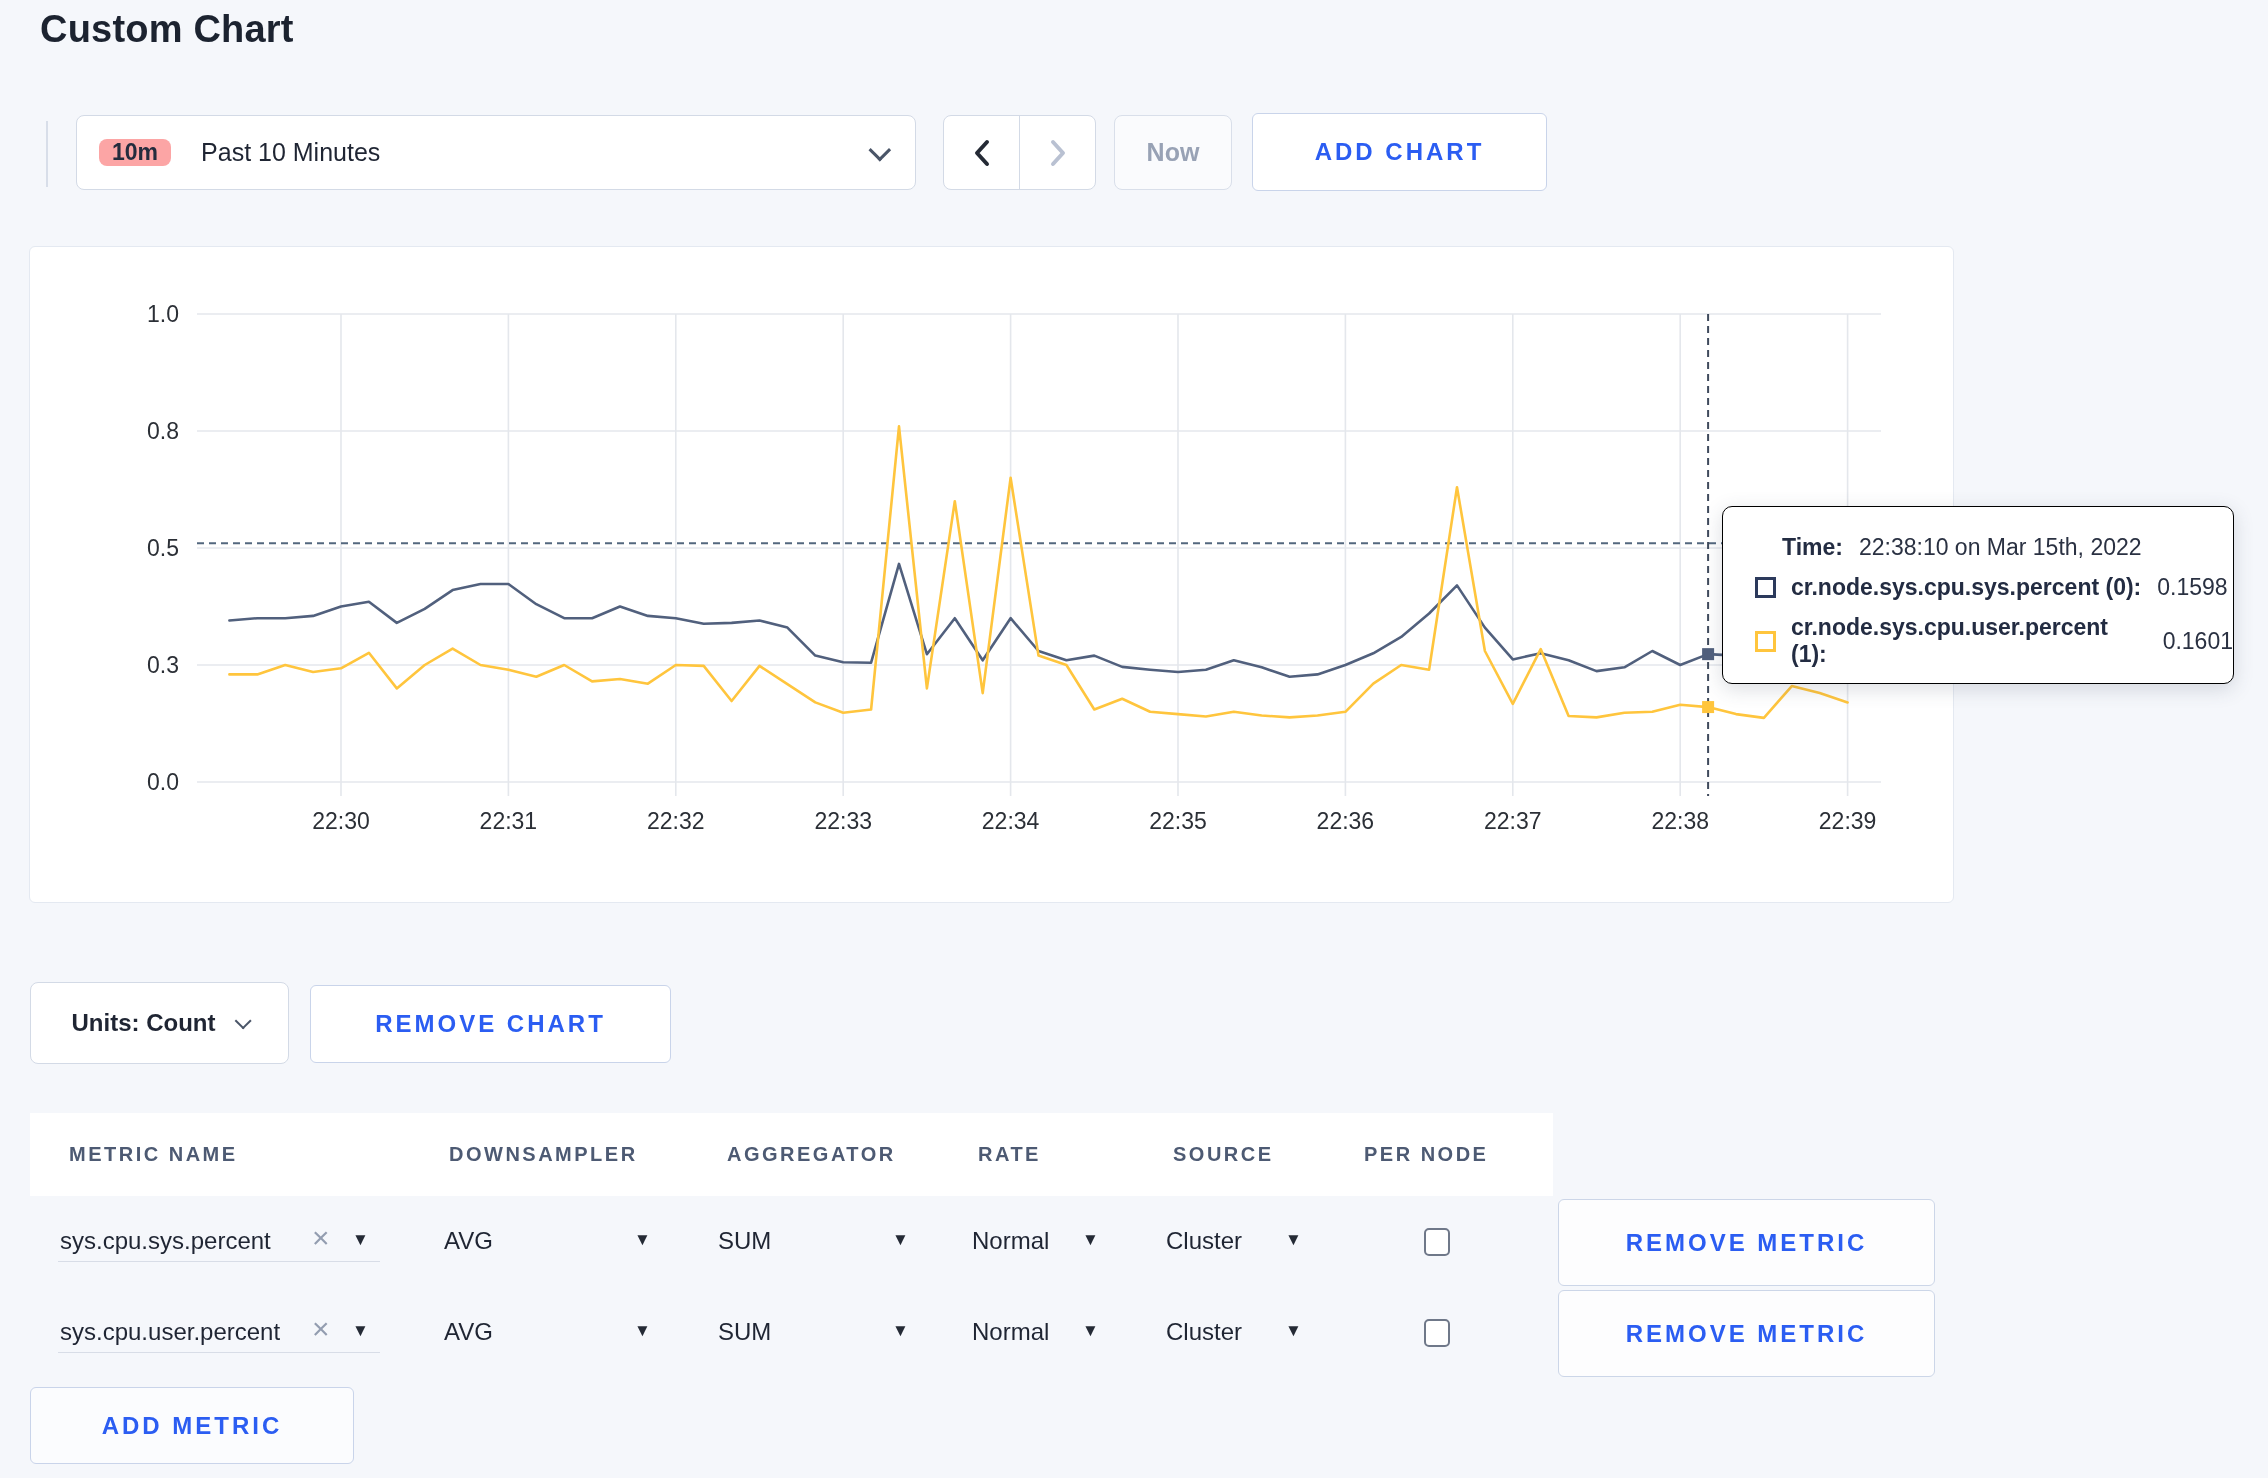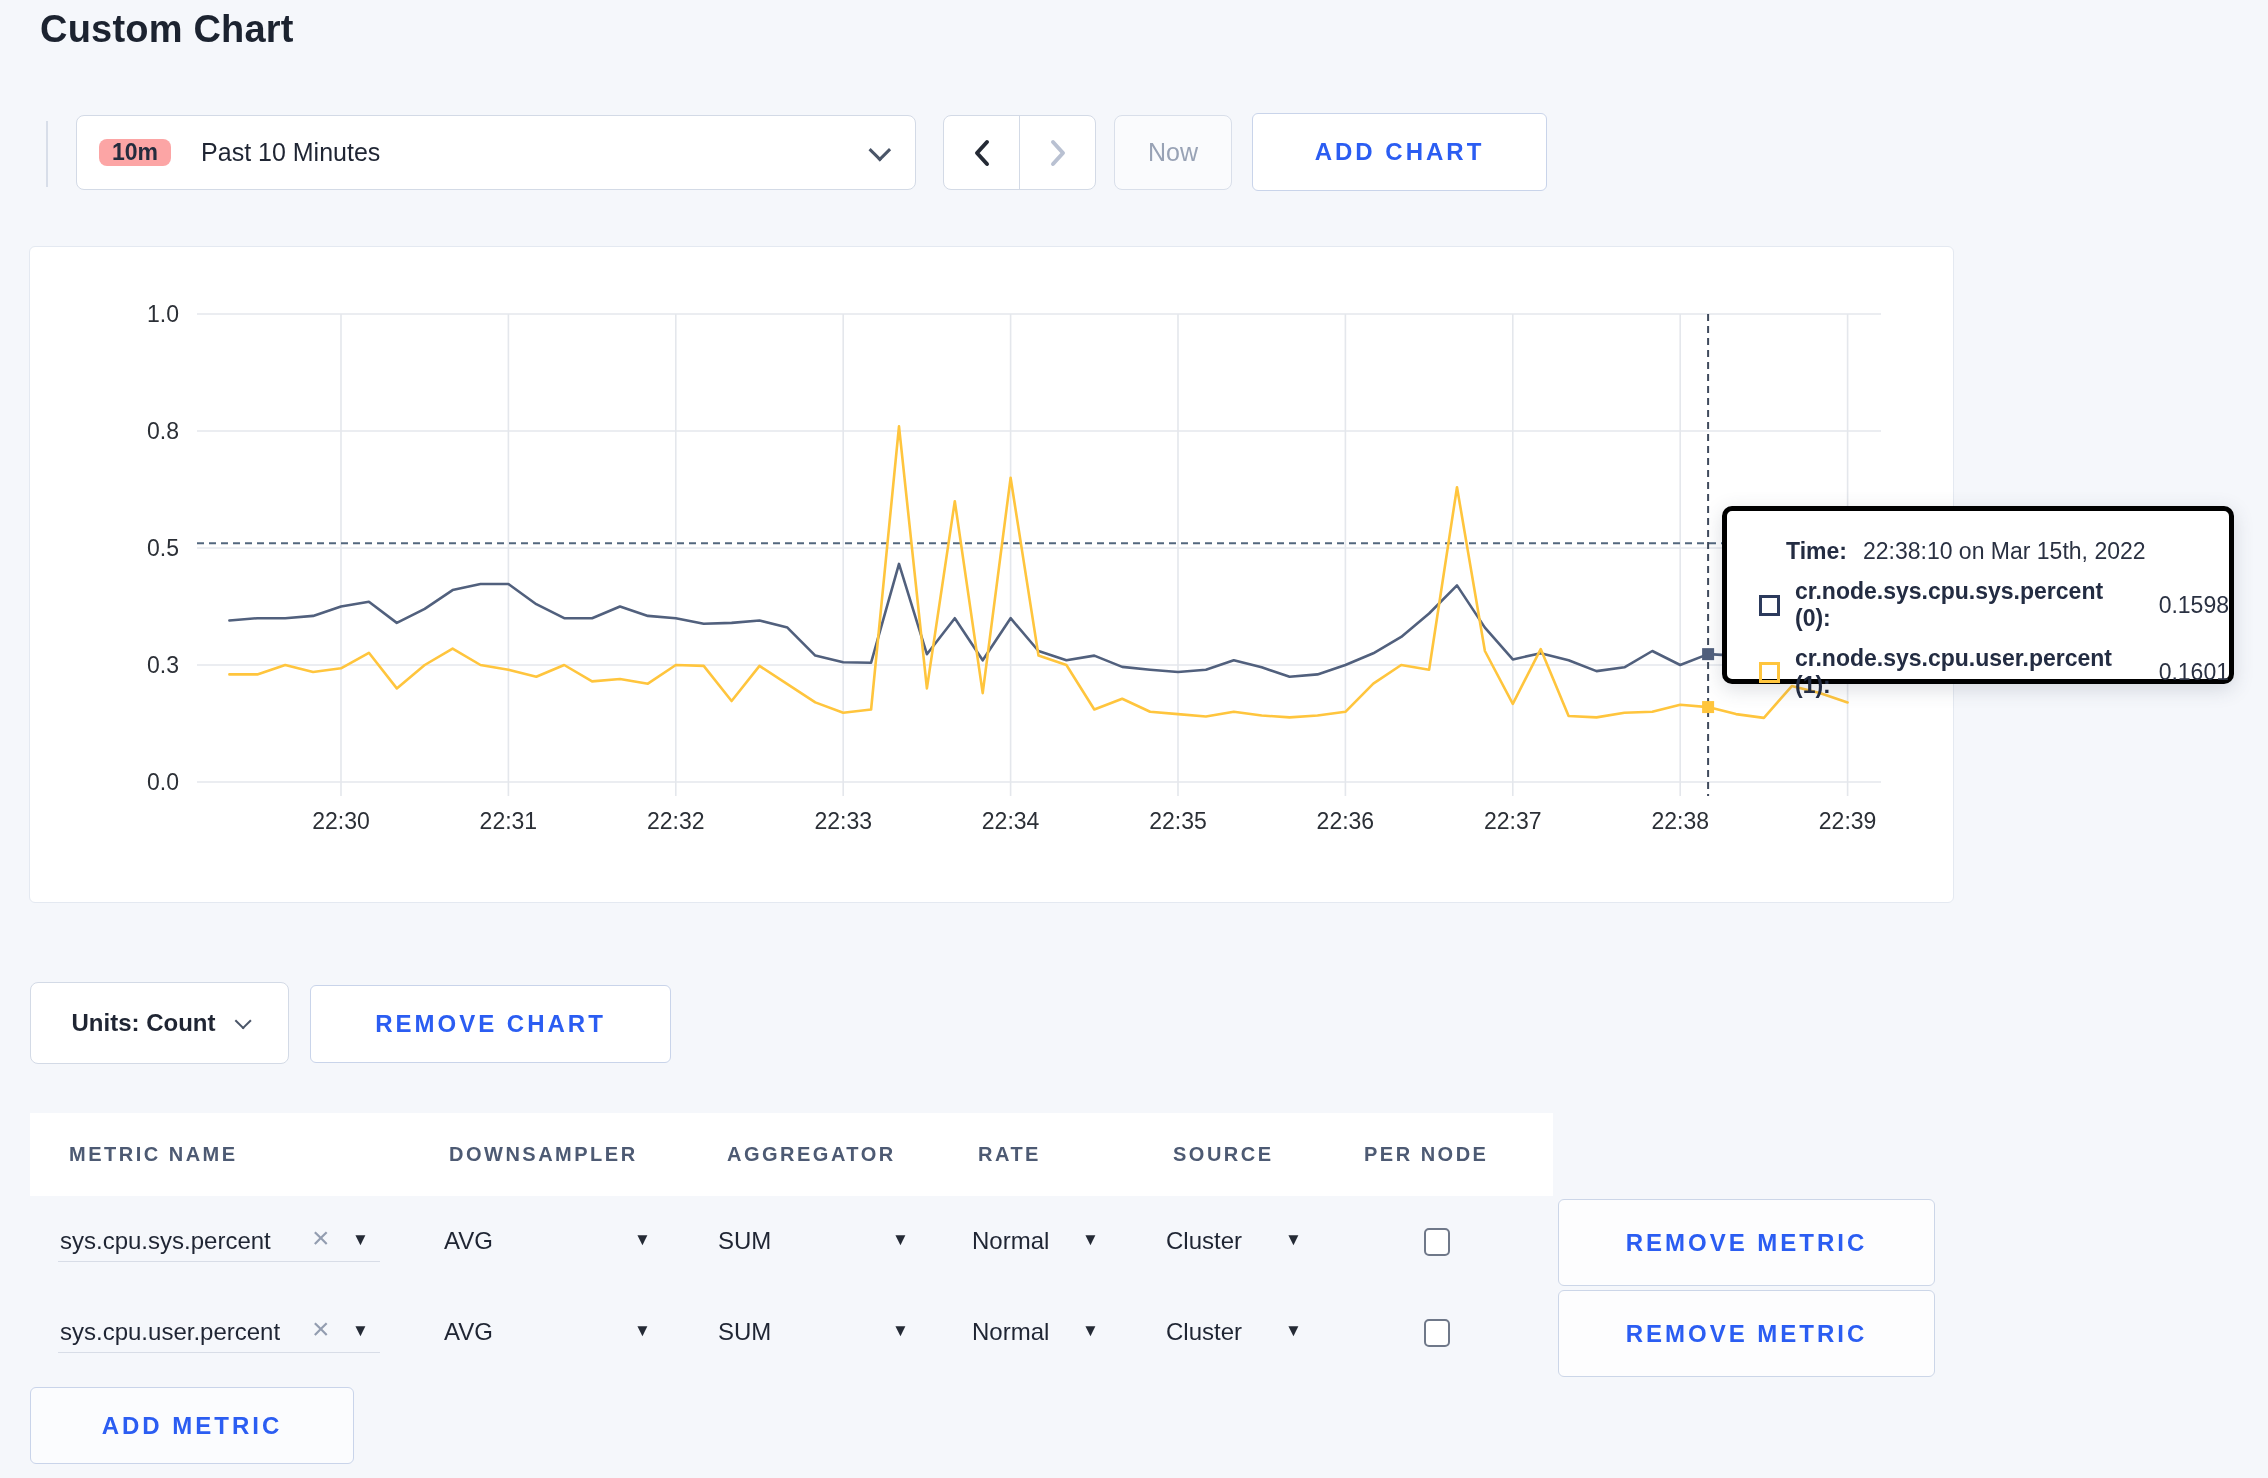--- a/index.html
+++ b/index.html
@@ -21,33 +21,33 @@
   .range-badge { margin-left:22px; background:#fca5a5; border-radius:8px; padding:0 13px; font-size:23px; font-weight:700; color:#242c3d; }
   .range-label { margin-left:30px; font-size:25px; font-weight:500; color:#1f2533; }
   .chev-down { margin-left:auto; margin-right:30px; width:16px; height:16px; border-right:3px solid #4a5568; border-bottom:3px solid #4a5568; transform:rotate(45deg) translateY(-4px); }
   .chev-down.small { width:12px; height:12px; border-width:2.5px; margin:0; transform:rotate(45deg) translateY(-3px); }
 
   .arrow-group { position:absolute; left:943px; top:115px; width:153px; height:75px; background:#fff; border:1px solid #d3dae6; border-radius:8px; display:flex; }
   .arrow-btn { flex:1; display:flex; align-items:center; justify-content:center; cursor:pointer; }
   .arrow-btn + .arrow-btn { border-left:1px solid #d3dae6; }
 
   .now-btn { position:absolute; left:1114px; top:115px; width:118px; height:75px; background:#fafbfd; border:1px solid #d9dfea; border-radius:8px;
-    display:flex; align-items:center; justify-content:center; font-size:25px; font-weight:400; color:#98a2b5; }
+    display:flex; align-items:center; justify-content:center; font-size:25px; font-weight:700; color:#98a2b5; }
 
   .btn-blue { background:#fff; border:1px solid #c9d4ea; border-radius:6px; color:#2b5df2; font-weight:600; letter-spacing:3px;
     display:flex; align-items:center; justify-content:center; cursor:pointer; }
   .add-chart-btn { position:absolute; left:1252px; top:113px; width:295px; height:78px; font-size:24px; }
 
   
   .chart-card { position:absolute; left:29px; top:246px; width:1925px; height:657px; background:#fff; border:1px solid #e4e9f1; border-radius:6px; }
   .chart-card svg { position:absolute; left:0; top:0; }
   .axis-label { font-family:"Liberation Sans", sans-serif; font-size:23px; fill:#2b2f36; }
 
   
-  .chart-tooltip { position:absolute; left:1722px; top:506px; width:512px; height:178px; background:#fff; border:5px solid #000000; border-radius:10px;
+  .chart-tooltip { position:absolute; left:1722px; top:506px; width:512px; height:178px; background:#fff; border:1px solid #000000; border-radius:10px;
     box-shadow:0 5px 20px rgba(55,65,90,.18); z-index:6; padding:27px 0 0 32px; font-size:23px; color:#242c3d; }
   .tt-row { display:flex; align-items:center; margin-bottom:13px; }
   .tt-time { margin-left:27px; }
   .tt-label { font-weight:700; color:#232c42; }
   .tt-value { margin-left:16px; color:#2a3142; }
   .tt-square { width:21px; height:21px; border:3.5px solid #333; margin-right:15px; flex:0 0 auto; }
 
   
   .units-btn { position:absolute; left:30px; top:982px; width:259px; height:82px; background:#fff; border:1px solid #d3dae6; border-radius:8px;
     display:flex; align-items:center; justify-content:center; gap:20px; font-size:24px; font-weight:700; color:#1f2533; cursor:pointer;text-align:center; }

